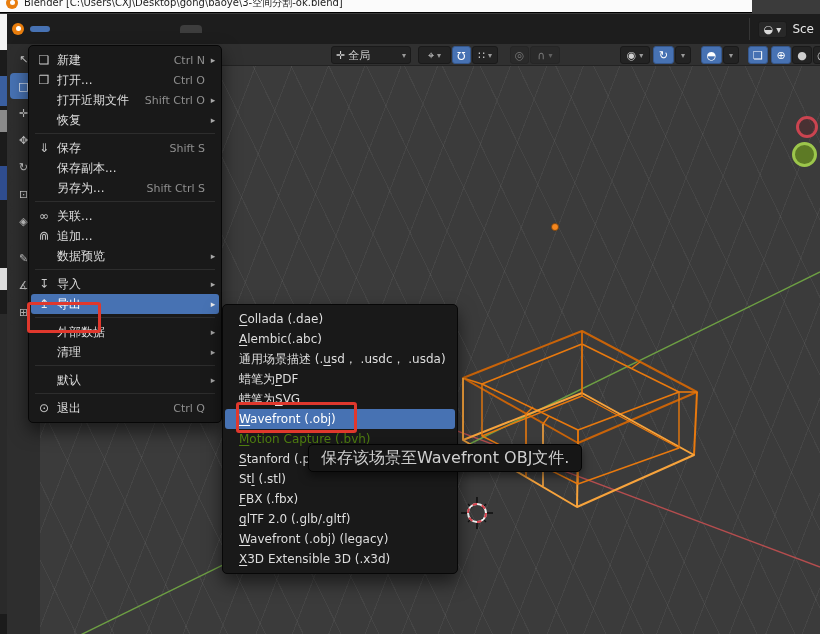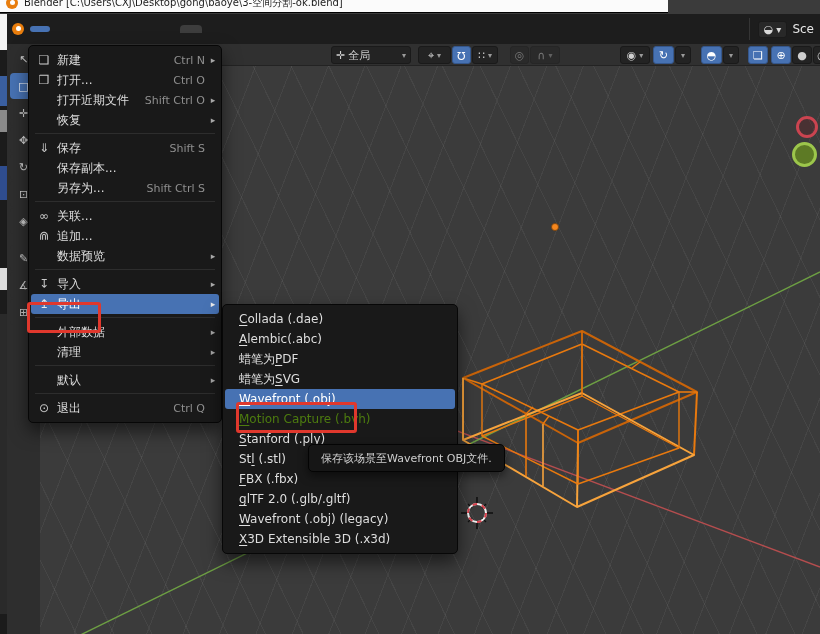--- a/index.html
+++ b/index.html
@@ -1,21 +1,21 @@
 <!DOCTYPE html>
 <html><head>
 <meta charset="utf-8">
 <style>
   html,body{margin:0;padding:0;background:#222;}
   *{box-sizing:border-box;font-family:"DejaVu Sans","Liberation Sans",sans-serif;}
   #stage{position:relative;width:820px;height:634px;overflow:hidden;background:#3b3b3b;
     --accent:#4772b3;--annotation-red:#e0382d;--wire-orange:#e8790e;--wire-bright:#f7a33c;
     --wire-dark:#c86309;--axis-green:#6d9f43;--axis-red:#b44d4e;--origin-orange:#f5871e;}
   
-  .titlebar{position:absolute;left:0;top:0;width:668px;height:13px;background:#fbfbfb;border-bottom:1px solid #000;overflow:hidden;}
+  .titlebar{position:absolute;left:0;top:0;width:752px;height:13px;background:#fbfbfb;border-bottom:1px solid #000;overflow:hidden;}
   .titlebar .tb-inner{display:flex;align-items:center;height:22px;margin-top:-8px;padding-left:6px;gap:6px;}
   .titlebar .title-text{font-size:10px;color:#1c1c1c;white-space:nowrap;}
   .blender-logo{width:12px;height:12px;border-radius:50%;background:#e87d0d;position:relative;flex:0 0 auto;}
   .blender-logo:after{content:"";position:absolute;left:4px;top:3px;width:5px;height:5px;border-radius:50%;background:#fff;}
   
   .topbar{position:absolute;left:0;top:14px;width:820px;height:30px;background:#1d1d1d;display:flex;align-items:center;padding:0 6px;}
   .topbar .logo-btn{width:24px;display:flex;justify-content:center;}
   .menu-btn{font-size:12px;color:#d4d4d4;padding:3px 10px;border-radius:4px;white-space:nowrap;}
   .menu-btn.active{background:var(--accent);color:#fff;}
   .tabs{display:flex;align-items:center;margin-left:18px;gap:2px;}
@@ -59,21 +59,21 @@
   .menu-row .mi-label{flex:1;white-space:nowrap;}
   .menu-row .mi-label u{text-underline-offset:2px;text-decoration-thickness:1px;}
   .menu-row .mi-shortcut{color:#8f8f8f;font-size:11px;margin-right:2px;white-space:nowrap;}
   .menu-row .mi-sub{width:12px;color:#a8a8a8;font-size:9px;text-align:center;flex:0 0 auto;}
   .menu-row.active{background:var(--accent);color:#fff;}
   .menu-row.active .mi-shortcut,.menu-row.active .mi-sub,.menu-row.active .mi-icon{color:#eaeaea;}
   .menu-row.dim{color:#4d7c0f;}
   .menu-sep{height:1px;background:#2d2d2d;margin:3px 6px 4px 6px;}
   .submenu-row .mi-label{padding-left:14px;}
   
-  .tooltip{position:absolute;left:308px;top:444px;height:28px;background:#161616;border:1px solid #040404;border-radius:5px;display:flex;align-items:center;padding:0 12px;font-size:11px;color:#cfcfcf;z-index:12;white-space:nowrap;box-shadow:0 4px 10px rgba(0,0,0,.5);}
+  .tooltip{position:absolute;left:308px;top:444px;height:28px;background:#161616;border:1px solid #040404;border-radius:5px;display:flex;align-items:center;padding:0 12px;font-size:16px;color:#cfcfcf;z-index:12;white-space:nowrap;box-shadow:0 4px 10px rgba(0,0,0,.5);}
   
   .annot{position:absolute;border:3px solid var(--annotation-red);border-radius:3px;z-index:30;}
   #annot-export{left:27px;top:302px;width:74px;height:31px;}
   #annot-wavefront{left:236px;top:402px;width:121px;height:31px;}
 </style>
 </head>
 <body>
 
 <div id="stage" style="--accent: #4772b3; --annotation-red: #e0382d; --wire-orange: #e8790e; --wire-bright: #f7a33c; --wire-dark: #c86309; --axis-green: #6d9f43; --axis-red: #b44d4e; --origin-orange: #f5871e;">
 
@@ -407,20 +407,24 @@
 
   <div class="menu-row submenu-row">
         <span class="mi-label"><u>C</u>ollada (.dae)</span>
         <span class="mi-sub"></span>
       </div>
       <div class="menu-row submenu-row">
         <span class="mi-label"><u>A</u>lembic(.abc)</span>
         <span class="mi-sub"></span>
       </div>
       <div class="menu-row submenu-row">
+        <span class="mi-label">通用场景描述 (.<u>u</u>sd， .usdc， .usda)</span>
+        <span class="mi-sub"></span>
+      </div>
+      <div class="menu-row submenu-row">
         <span class="mi-label">蜡笔为<u>P</u>DF</span>
         <span class="mi-sub"></span>
       </div>
       <div class="menu-row submenu-row">
         <span class="mi-label">蜡笔为<u>S</u>VG</span>
         <span class="mi-sub"></span>
       </div>
       <div class="menu-row submenu-row active">
         <span class="mi-label"><u>W</u>avefront (.obj)</span>
         <span class="mi-sub"></span>

